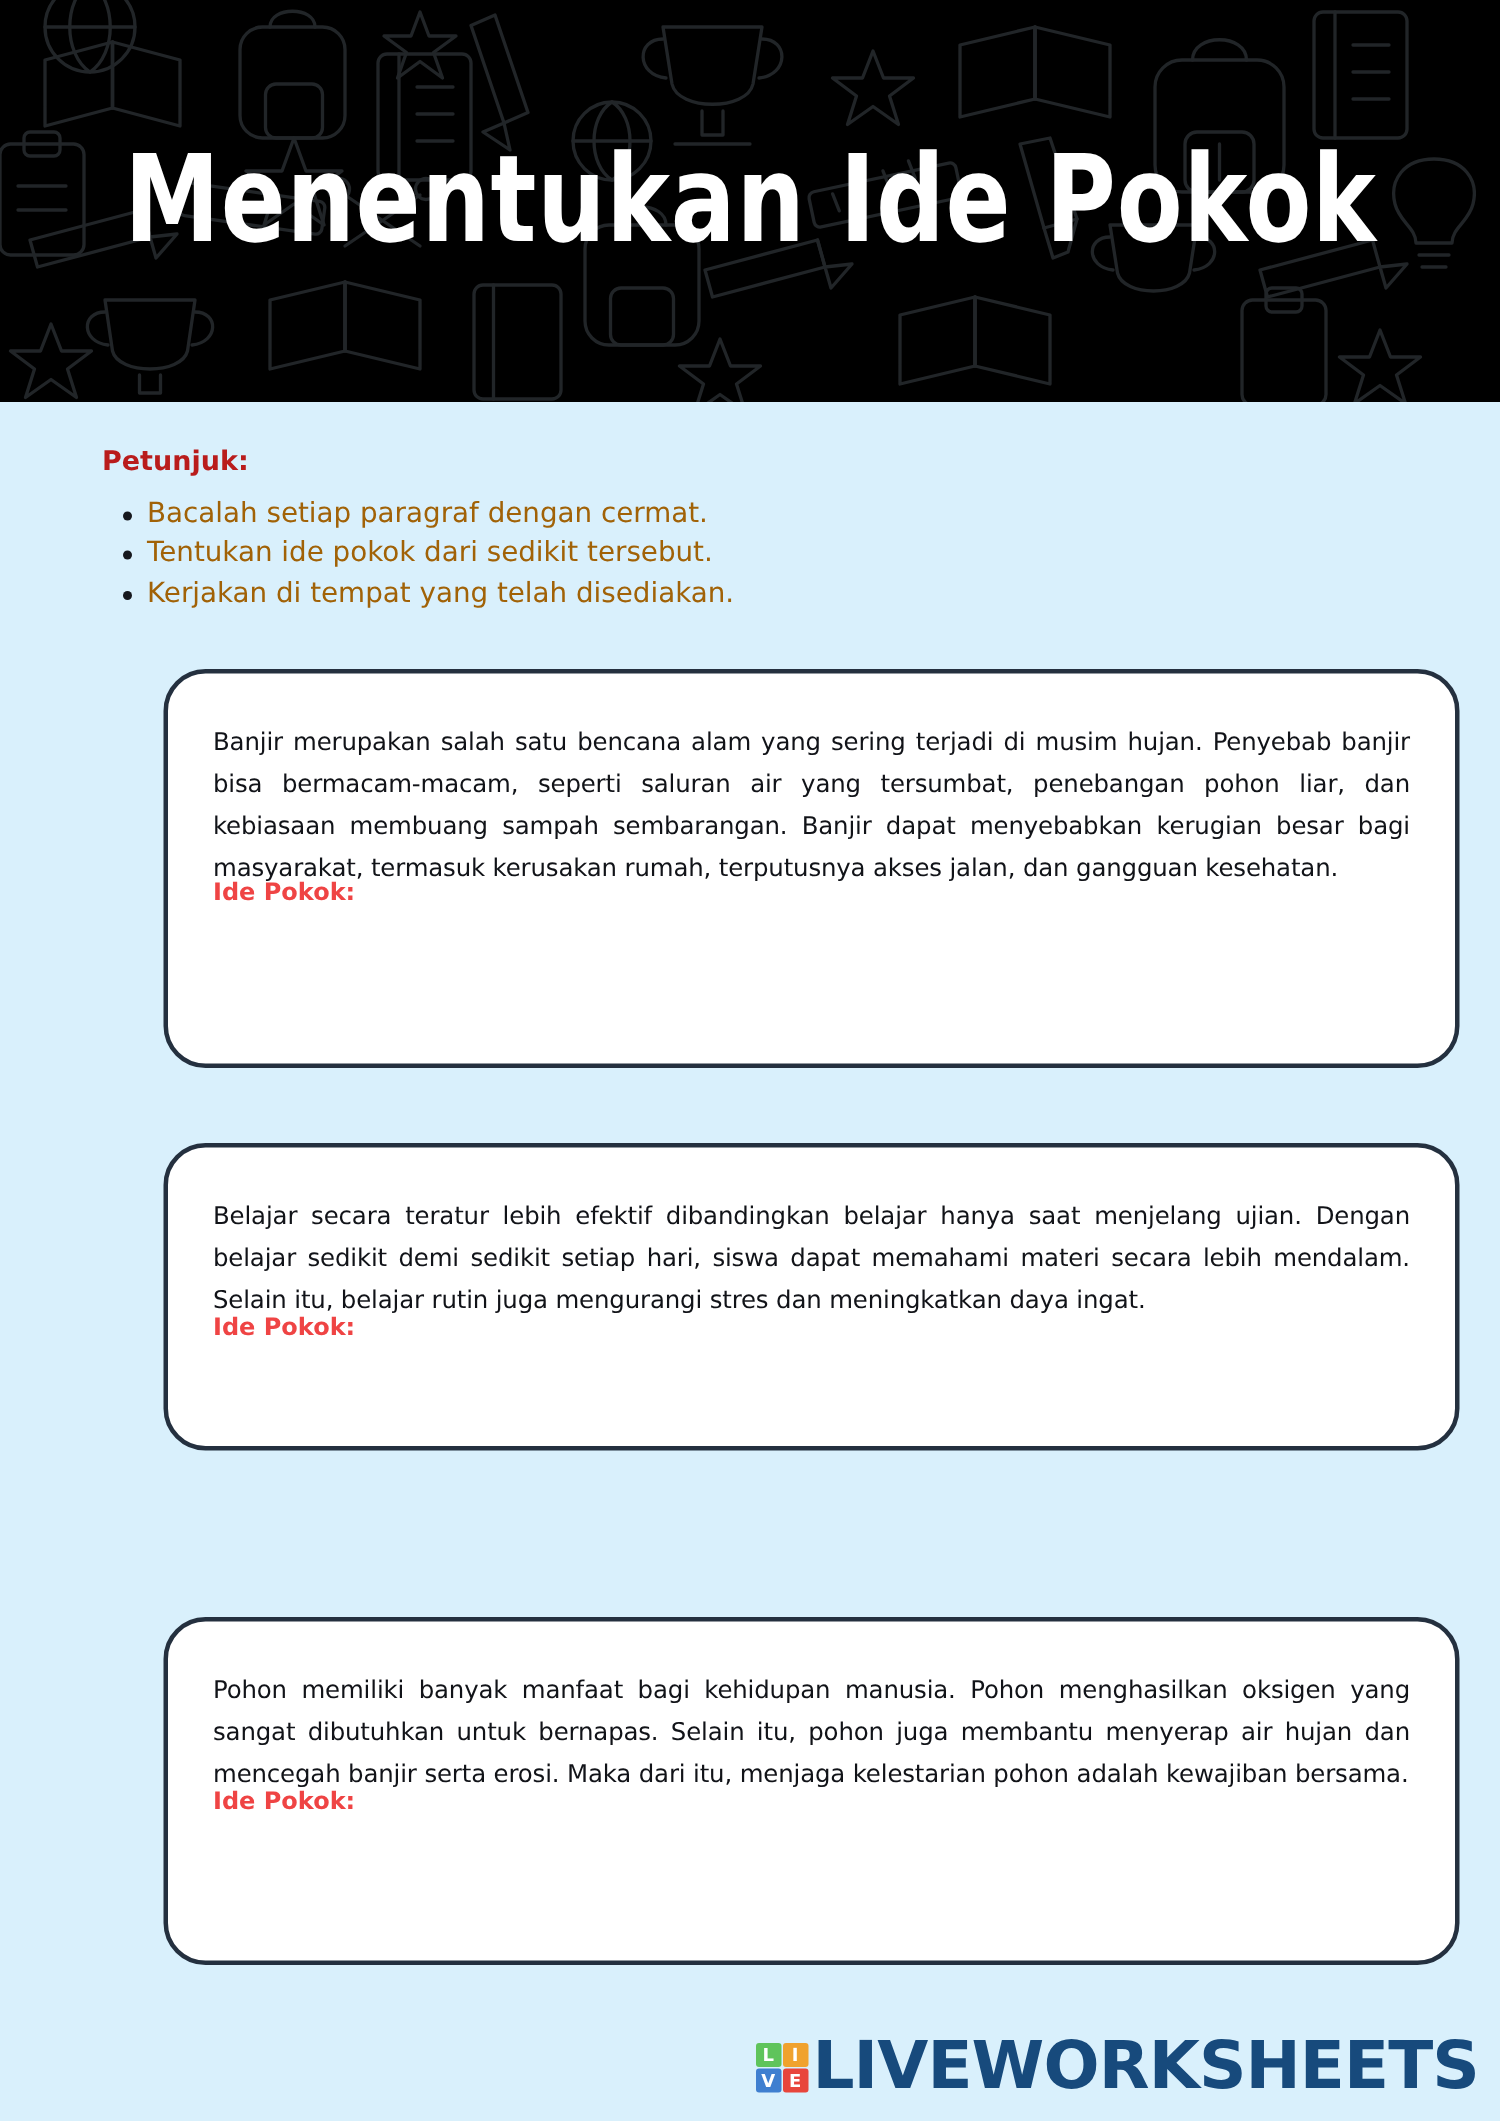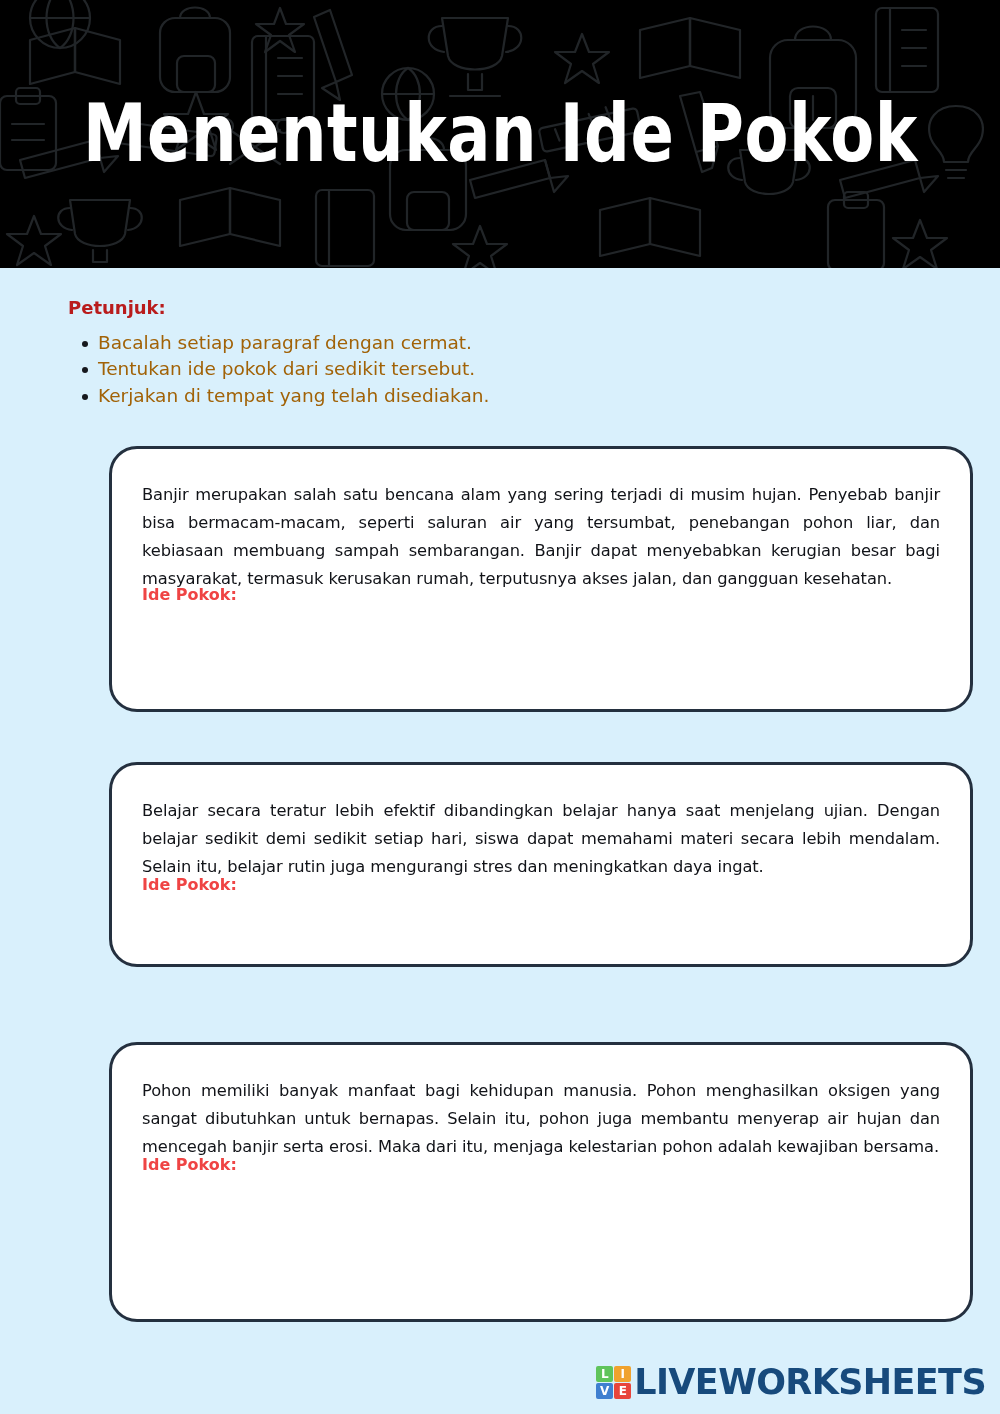--- a/index.html
+++ b/index.html
@@ -96,21 +96,21 @@
     left: 68px;
     width: 864px;
     background: #ffffff;
     border: 3px solid #24303f;
     border-radius: 28px;
     margin-left: 41px;
   }
 
   #card-0 { top: 446px; height: 266px; }
   #card-1 { top: 762px; height: 205px; }
-  #card-2 { top: 1042px; height: 280px; }
+  #card-2 { top: 1078px; height: 232px; }
 
   .card-text {
     position: absolute;
     left: 30px;
     right: 30px;
     top: 32px;
     font-size: 16.3px;
     line-height: 1.72;
     color: #111318;
     text-align: justify;
@@ -168,21 +168,21 @@
     line-height: 1;
   }
 
   .tile-l { background: #5fc45b; }
   .tile-i { background: #f0a22e; }
   .tile-v { background: #3f7fd0; }
   .tile-e { background: #e8453c; }
 
   .logo-word {
     color: #174a7c;
-    font-size: 35px;
+    font-size: 44px;
     font-weight: bold;
     letter-spacing: -0.6px;
     font-family: "DejaVu Sans", sans-serif;
     line-height: 1;
   }
 </style>
 </head>
 <body>
 
 <div class="header">

